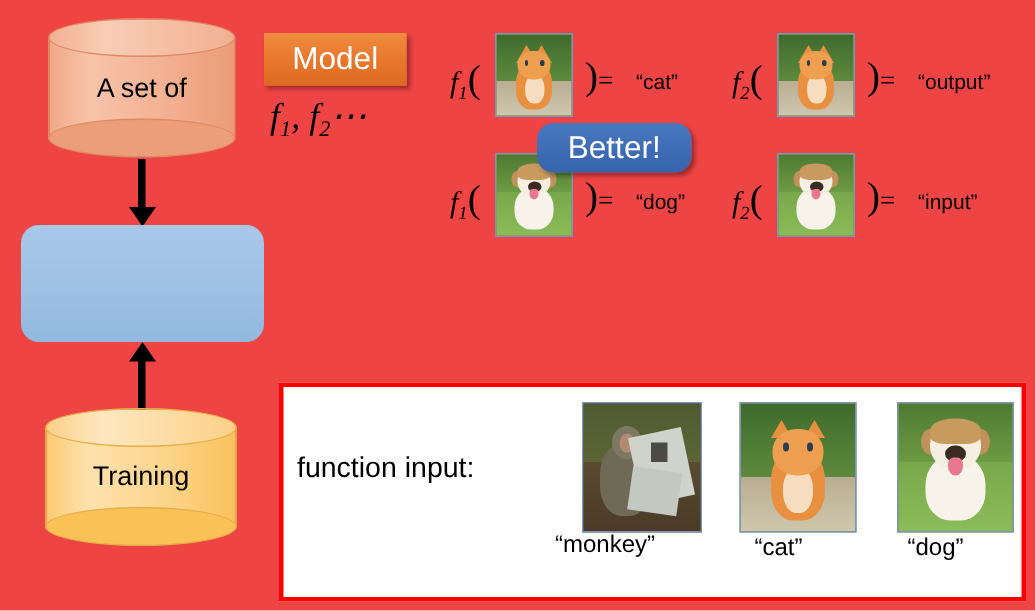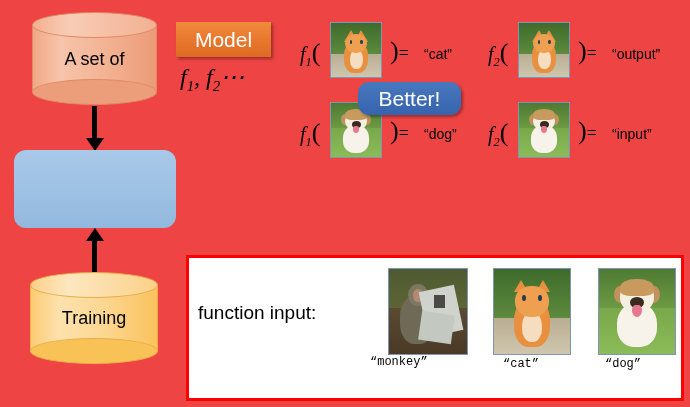--- a/index.html
+++ b/index.html
@@ -238,22 +238,22 @@
   }
   .panel-label {
     position: absolute;
     font-family: "Liberation Sans", sans-serif;
     font-size: 19px;
     color: #000;
     white-space: nowrap;
   }
   .panel-out {
     position: absolute;
-    font-family: Liberation Mono, monospace;
-    font-size: 12px;
+    font-family: Liberation Sans, sans-serif;
+    font-size: 16px;
     color: #000;
     white-space: nowrap;
   }
 </style>
 </head>
 <body>
 
 <div id="slide">
 
   <div class="cylinder cyl-salmon" style="left:32px; top:12px; width:125px; height:93px;">

